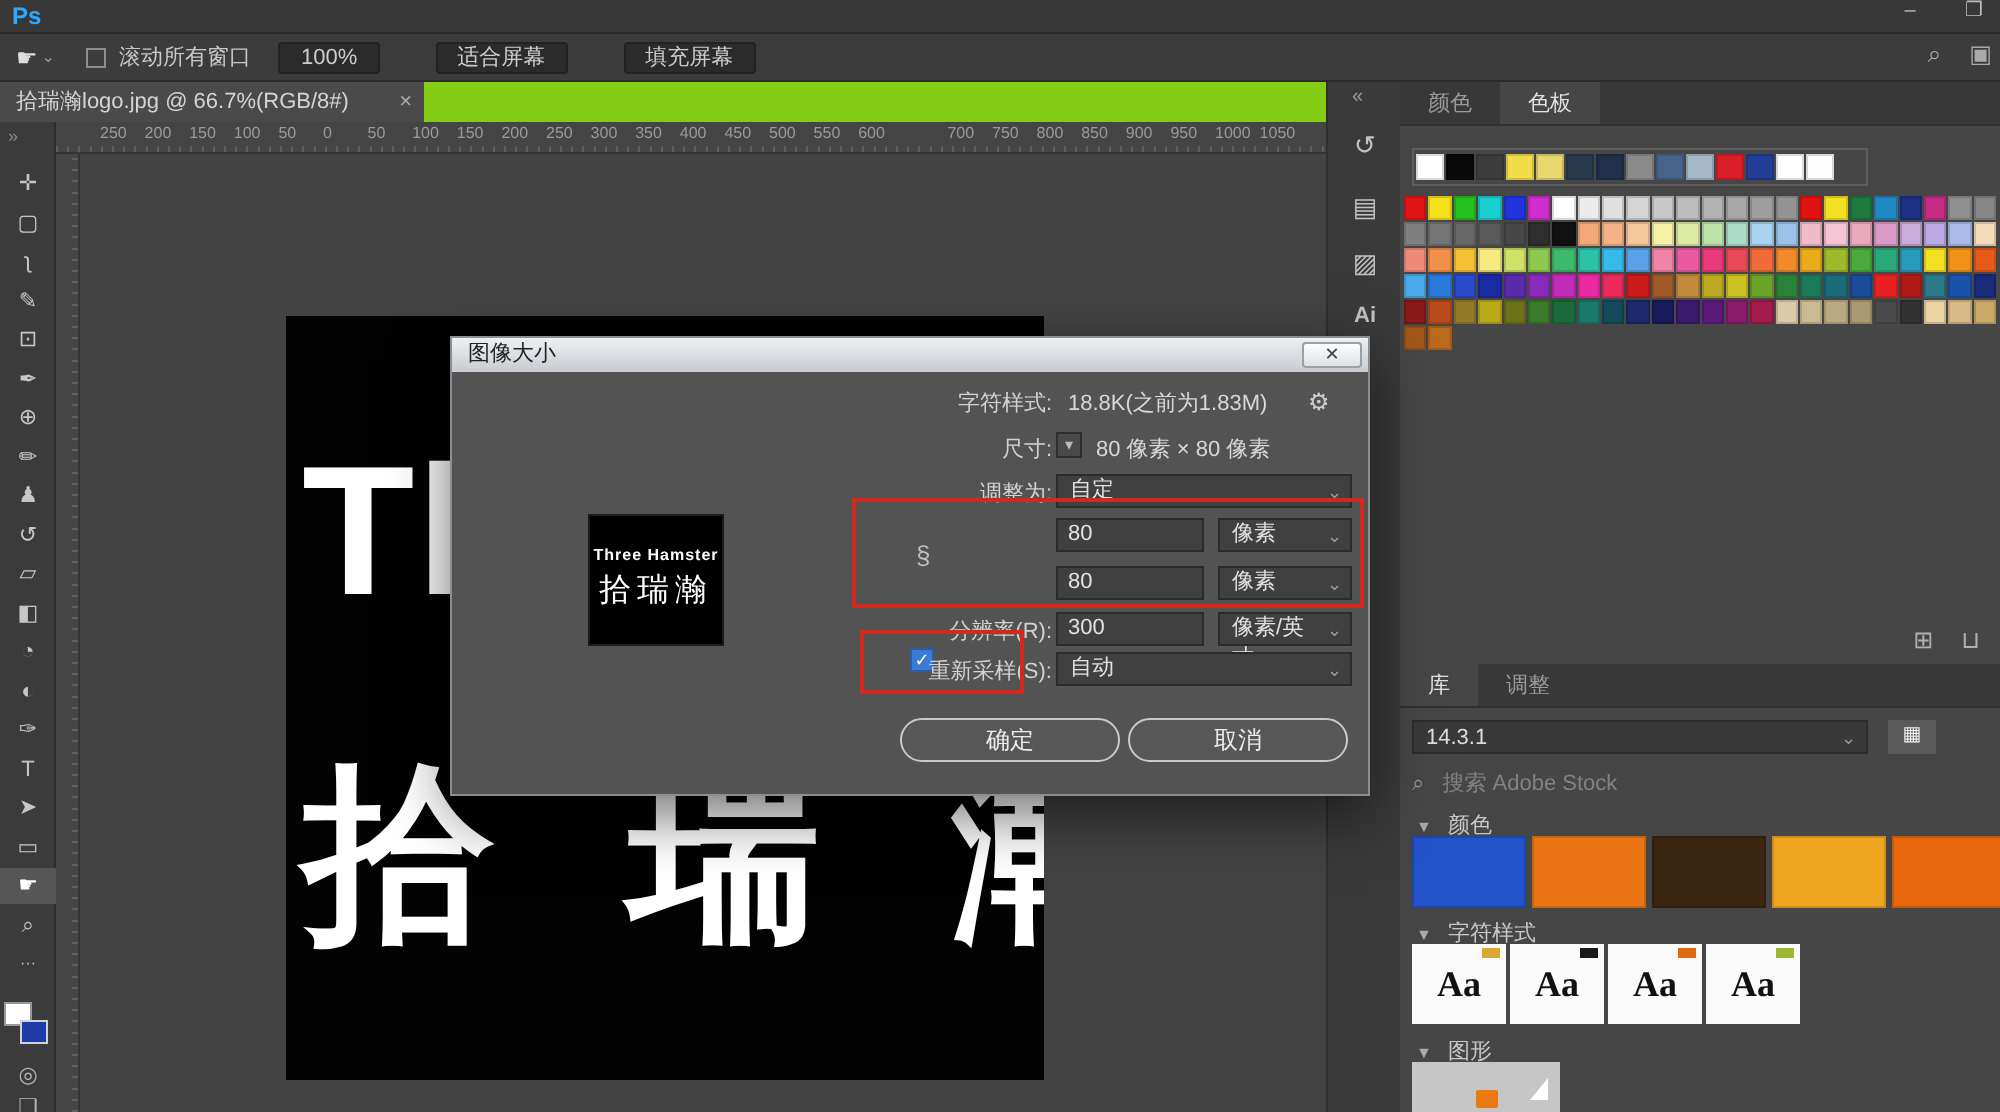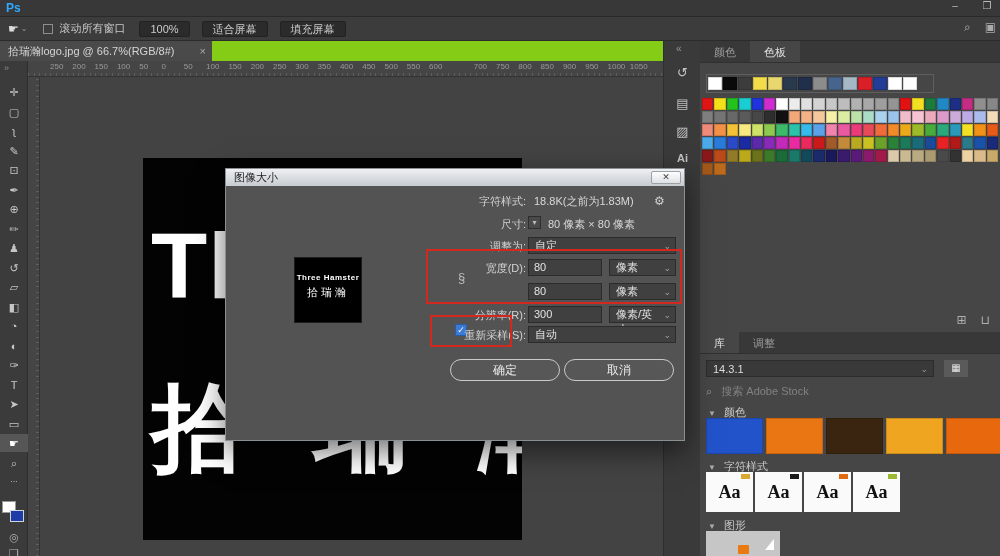--- a/index.html
+++ b/index.html
@@ -14,21 +14,21 @@
   #menu-items span { padding:0 9px; color:#c8c8c8; cursor:default; }
   #win-controls { position:absolute; right:2px; top:0; display:flex; gap:10px; color:#bbb; font-size:10px; }
   #win-controls span { width:22px; text-align:center; }
 
   
   #optionsbar { position:absolute; left:0; top:17px; width:1000px; height:24px; background:#3c3c3c; border-bottom:1px solid #2b2b2b; display:flex; align-items:center; }
   .opt-hand { color:#ddd; font-size:12px; margin-left:8px; }
   .opt-caret { color:#999; font-size:8px; margin:0 8px 0 2px; }
   .opt-checkbox { width:10px; height:10px; border:1px solid #8d8d8d; background:#3c3c3c; margin:0 6px 0 8px; }
   .opt-label { color:#c8c8c8; margin-right:14px; }
-  .opt-chip { background:#2b2b2b; border:1px solid #222; border-radius:2px; height:16px; line-height:14px; padding:0 10px; margin-right:12px; color:#ccc; }
+  .opt-chip { background:#2b2b2b; border:1px solid #222; border-radius:2px; height:16px; line-height:14px; padding:0 10px; margin-right:28px; color:#ccc; }
   #opt-right { position:absolute; right:4px; top:3px; display:flex; gap:14px; color:#aaa; font-size:12px; }
 
   
   #tabbar { position:absolute; left:0; top:41px; width:808px; height:20px; background:#84cc16; }
   #doc-tab { position:absolute; left:0; top:0; height:20px; width:212px; background:#4a4a4a; color:#d5d5d5; line-height:20px; padding-left:8px; }
   #doc-tab .tab-close { position:absolute; right:6px; color:#aaa; }
 
   
   #hruler { position:absolute; left:28px; top:61px; width:636px; height:16px; background:#454545; border-bottom:1px solid #333;
     background-image:repeating-linear-gradient(90deg,#5e5e5e 0 1px,transparent 1px 5.6px); background-size:100% 4px; background-position:0 12px; background-repeat:no-repeat; overflow:hidden; }
@@ -81,34 +81,34 @@
   .chip { width:57px; height:36px; }
   #card-row { position:absolute; left:6px; top:431px; display:flex; gap:2px; }
   .char-card { position:relative; width:47px; height:40px; background:#fafafa; text-align:center; }
   .char-card .aa { font-family:"Liberation Serif","DejaVu Serif",serif; font-weight:bold; font-size:18px; color:#111; line-height:40px; }
   .char-card .tag { position:absolute; top:2px; right:3px; width:9px; height:5px; }
   #graphic-thumb { position:absolute; left:6px; top:490px; width:74px; height:25px; background:#c6c6c6; overflow:hidden; }
   #graphic-thumb .blob { position:absolute; left:32px; top:14px; width:11px; height:9px; background:#e87a10; border-radius:1px; }
   #graphic-thumb .fold { position:absolute; right:6px; top:8px; width:0; height:0; border-left:9px solid transparent; border-bottom:11px solid #ffffff; }
 
   
-  #dialog { position:absolute; left:225px; top:168px; width:460px; height:273px; background:#535353; border:1px solid #8a8f94; box-shadow:0 10px 28px rgba(0,0,0,.55); z-index:50; }
+  #dialog { position:absolute; left:225px; top:168px; width:460px; height:230px; background:#535353; border:1px solid #8a8f94; box-shadow:0 10px 28px rgba(0,0,0,.55); z-index:50; }
   #dlg-titlebar { position:relative; height:17px; background:linear-gradient(#eef0f2,#c7ccd1); color:#222; line-height:17px; padding-left:8px; }
   #dlg-close { position:absolute; right:3px; top:2px; width:30px; height:13px; background:linear-gradient(#fdfdfd,#dfe2e6); border:1px solid #9aa0a6; border-radius:2px; color:#444; font-size:9px; line-height:11px; text-align:center; }
   .dlg-label { position:absolute; left:120px; width:180px; text-align:right; color:#d2d2d2; }
   .dlg-value { position:absolute; color:#d8d8d8; }
   .dlg-field { position:absolute; height:17px; background:#404040; border:1px solid #2b2b2b; color:#e2e2e2; line-height:15px; padding:0 5px; }
   .dlg-select { position:absolute; height:17px; background:#404040; border:1px solid #2b2b2b; color:#e2e2e2; line-height:15px; padding:0 14px 0 6px; }
   .dlg-select .dd-caret { position:absolute; right:4px; top:1px; color:#a0a0a0; font-size:9px; }
   #dlg-dim-caret { position:absolute; left:302px; top:47px; width:13px; height:13px; background:#4a4a4a; border:1px solid #2e2e2e; color:#bbb; font-size:8px; text-align:center; line-height:11px; }
   #dlg-gear { position:absolute; left:428px; top:25px; color:#cfcfcf; font-size:12px; }
   #dlg-link { position:absolute; left:232px; top:101px; color:#bdbdbd; font-size:13px; }
   #dlg-preview { position:absolute; left:68px; top:88px; width:68px; height:66px; background:#000; border:1px solid #1c1c1c; text-align:center; overflow:hidden; }
   #dlg-preview .pv1 { margin-top:15px; color:#fff; font-weight:bold; font-size:8px; letter-spacing:0.5px; }
-  #dlg-preview .pv2 { margin-top:3px; color:#fff; font-size:11px; letter-spacing:3px; }
+  #dlg-preview .pv2 { margin-top:3px; color:#fff; font-size:16px; letter-spacing:3px; }
   #dlg-checkbox { position:absolute; left:229px; top:155px; width:12px; height:12px; background:#3a7bd5; border:1px solid #2b5ca5; color:#fff; font-size:9px; line-height:11px; text-align:center; }
   .dlg-btn { position:absolute; top:190px; width:110px; height:22px; border:1px solid #c9c9c9; border-radius:11px; background:#575757; color:#ebebeb; font-size:12px; text-align:center; line-height:20px; }
   .redbox { position:absolute; border:2px solid #d2281e; z-index:60; }
   #redbox-wh { left:200px; top:80px; width:256px; height:55px; }
   #redbox-resample { left:204px; top:146px; width:82px; height:32px; }
 
   .sw, .chip { outline:1px solid rgba(0,0,0,0.15); outline-offset:-1px; }
 </style>
 </head>
 <body>
@@ -453,21 +453,20 @@
     <span class="dlg-value" style="left:322px; top:48px">80 像素  ×  80 像素</span>
 
     <span class="dlg-label" style="top:70px">调整为:</span>
     <span class="dlg-select" style="left:302px; top:68px; width:148px">
       <span>自定</span>
       <span class="dd-caret">⌄</span>
     </span>
 
     <span id="dlg-link">§</span>
 
-    <span class="dlg-label" style="top:92px">宽度(D):</span>
     <span class="dlg-field" style="left:302px; top:90px; width:74px">80</span>
     <span class="dlg-select" style="left:383px; top:90px; width:67px">
       <span>像素</span>
       <span class="dd-caret">⌄</span>
     </span>
 
     <span class="dlg-field" style="left:302px; top:114px; width:74px">80</span>
     <span class="dlg-select" style="left:383px; top:114px; width:67px">
       <span>像素</span>
       <span class="dd-caret">⌄</span>

